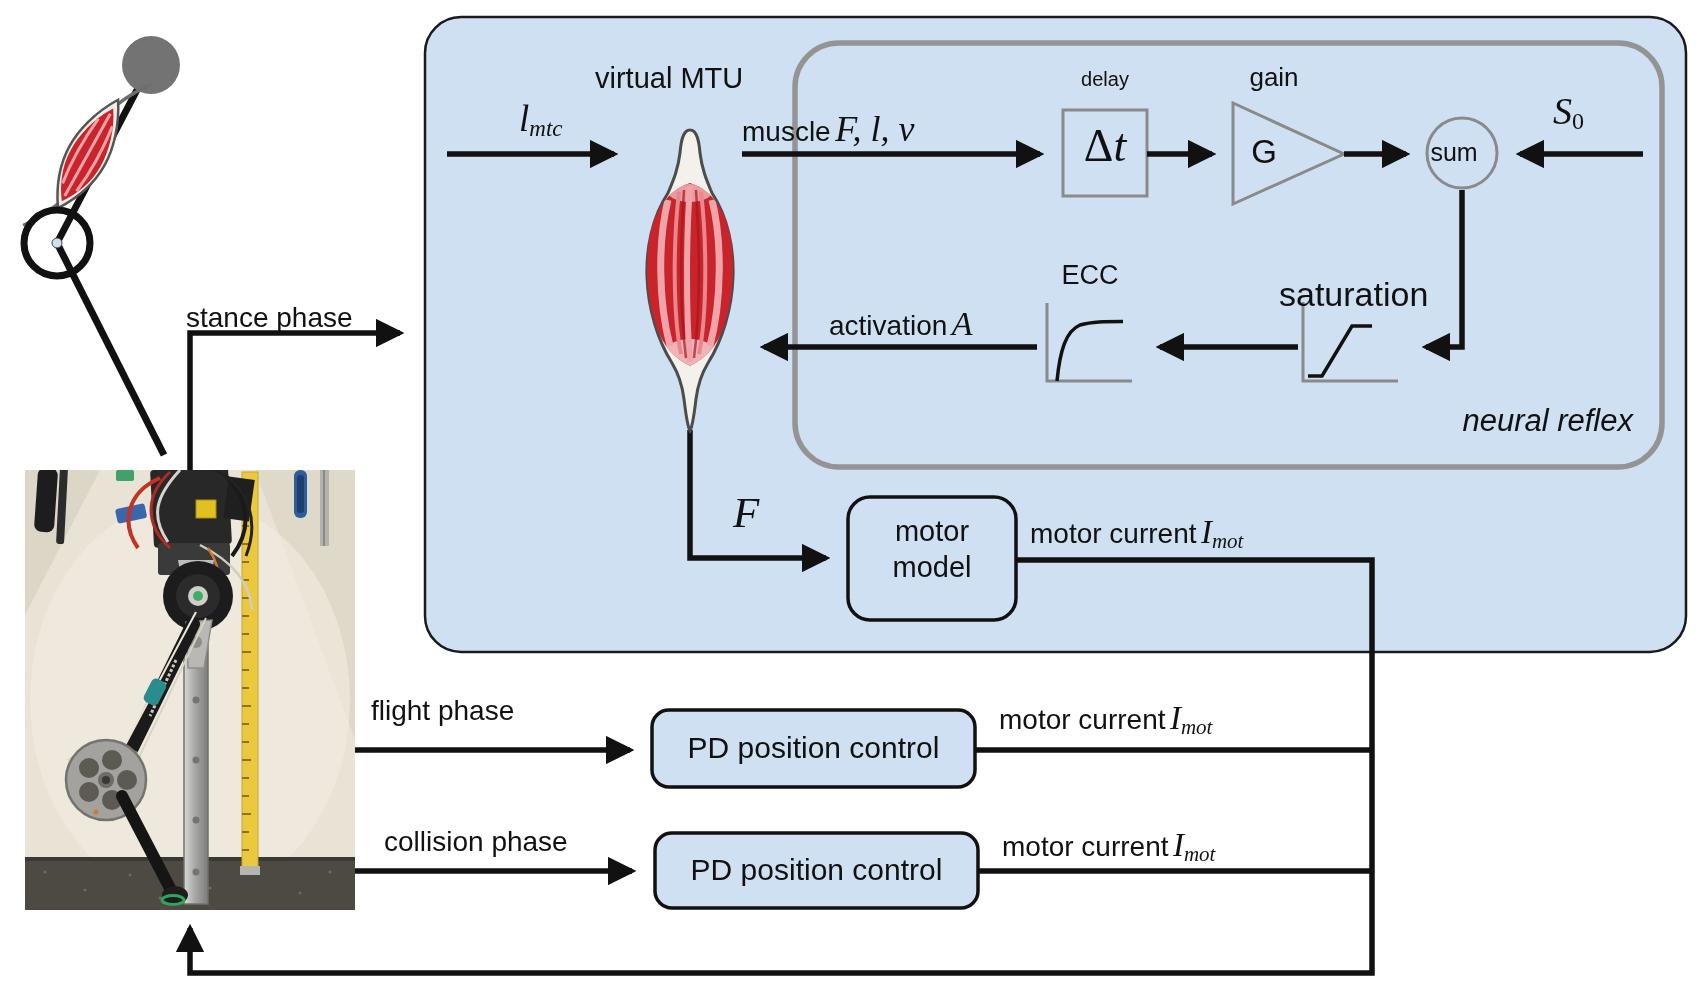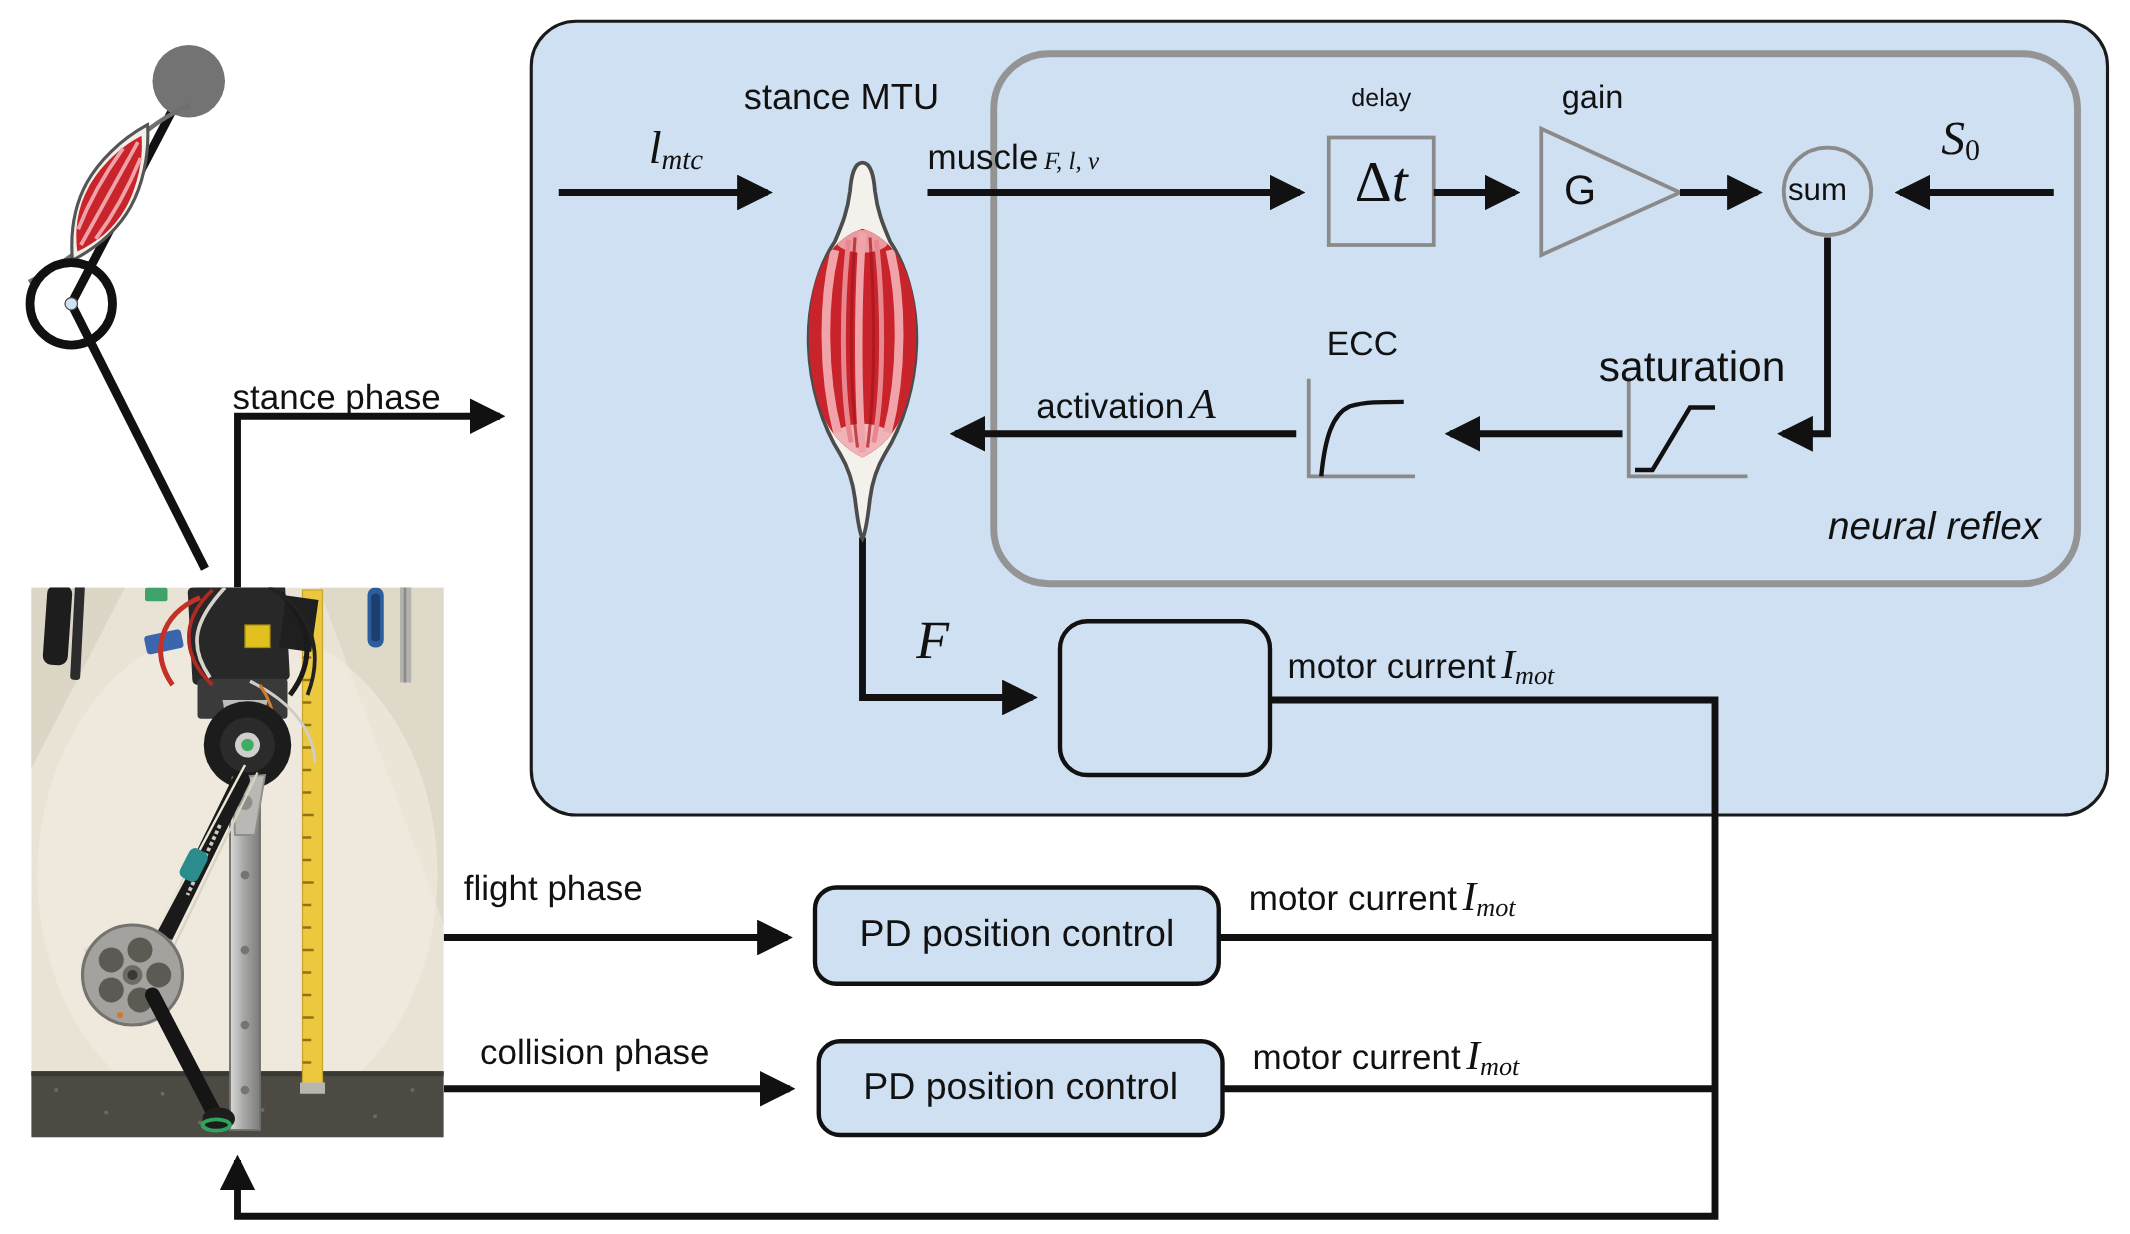--- a/index.html
+++ b/index.html
@@ -229,29 +229,29 @@
     <circle cx="96" cy="812" r="2.5" fill="#cf7a2e"></circle>
 
     <line x1="122" y1="796" x2="172" y2="892" stroke="#151515" stroke-width="12" stroke-linecap="round"></line>
     <ellipse cx="175" cy="895" rx="13" ry="9" fill="#1d1d1d"></ellipse>
     <ellipse cx="173" cy="900" rx="11" ry="4.5" fill="none" stroke="#2fa45c" stroke-width="3"></ellipse>
   </g>
 </svg>
 
 <div class="lbl" style="left:186px;top:290px;font-size:28px;margin-top:13px;">stance phase</div>
 
-<div class="lbl" style="left:595px;top:63px;font-size:29px;">stance MTU</div>
+<div class="lbl" style="left:595px;top:63px;font-size:29px;">virtual MTU</div>
 
 <div class="lbl" style="left:519px;top:100px;">
   <span class="math" style="font-size:37px;">l</span><span class="sub" style="font-size:23px;">mtc</span>
 </div>
 
 <div class="lbl" style="left:742px;top:111px;">
   <span style="font-size:28px;margin-top:28px;">muscle</span>
-  <span class="math" style="font-size:20px;">F, l, v</span>
+  <span class="math" style="font-size:36px;">F, l, v</span>
 </div>
 
 <div class="lbl ctr" style="left:1063px;top:69px;width:84px;font-size:20px;">delay</div>
 <div class="lbl ctr" style="left:1064px;top:122px;width:82px;">
   <span class="mroman" style="font-size:46px;">Δ</span><span class="math" style="font-size:46px;">t</span>
 </div>
 
 <div class="lbl ctr" style="left:1230px;top:64px;width:88px;font-size:26px;">gain</div>
 <div class="lbl ctr" style="left:1242px;top:135px;width:44px;font-size:33px;">G</div>
 
@@ -267,20 +267,24 @@
 
 <div class="lbl" style="left:829px;top:306px;">
   <span style="font-size:28px;">activation</span>
   <span class="math" style="font-size:34px;">A</span>
 </div>
 
 <div class="lbl ital" style="left:1428px;top:405px;width:205px;font-size:31px;text-align:right;">neural reflex</div>
 
 <div class="lbl math" style="left:733px;top:490px;font-size:43px;">F</div>
 
+<div class="lbl ctr" style="left:849px;top:513px;width:166px;font-size:29px;line-height:1.25;">
+  <div>motor</div>
+  <div>model</div>
+</div>
 
 <div class="lbl" style="left:1030px;top:515px;">
   <span style="font-size:28px;">motor current</span>
   <span class="math" style="font-size:33px;">I</span><span class="sub" style="font-size:21px;">mot</span>
 </div>
 
 <div class="lbl" style="left:371px;top:696px;font-size:28px;">flight phase</div>
 
 <div class="lbl" style="left:999px;top:701px;">
   <span style="font-size:28px;">motor current</span>

